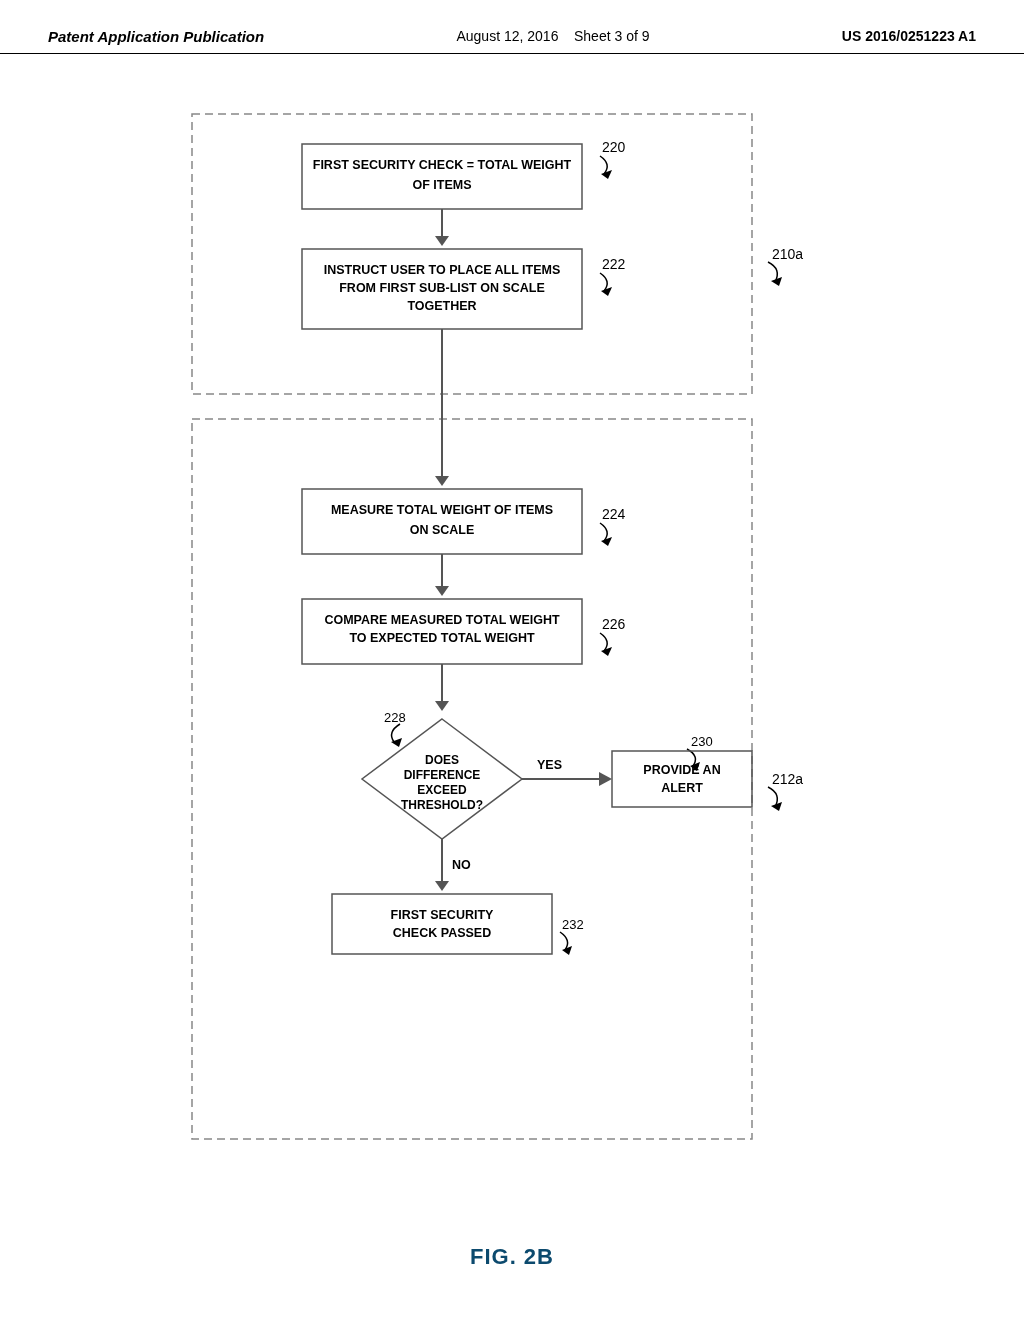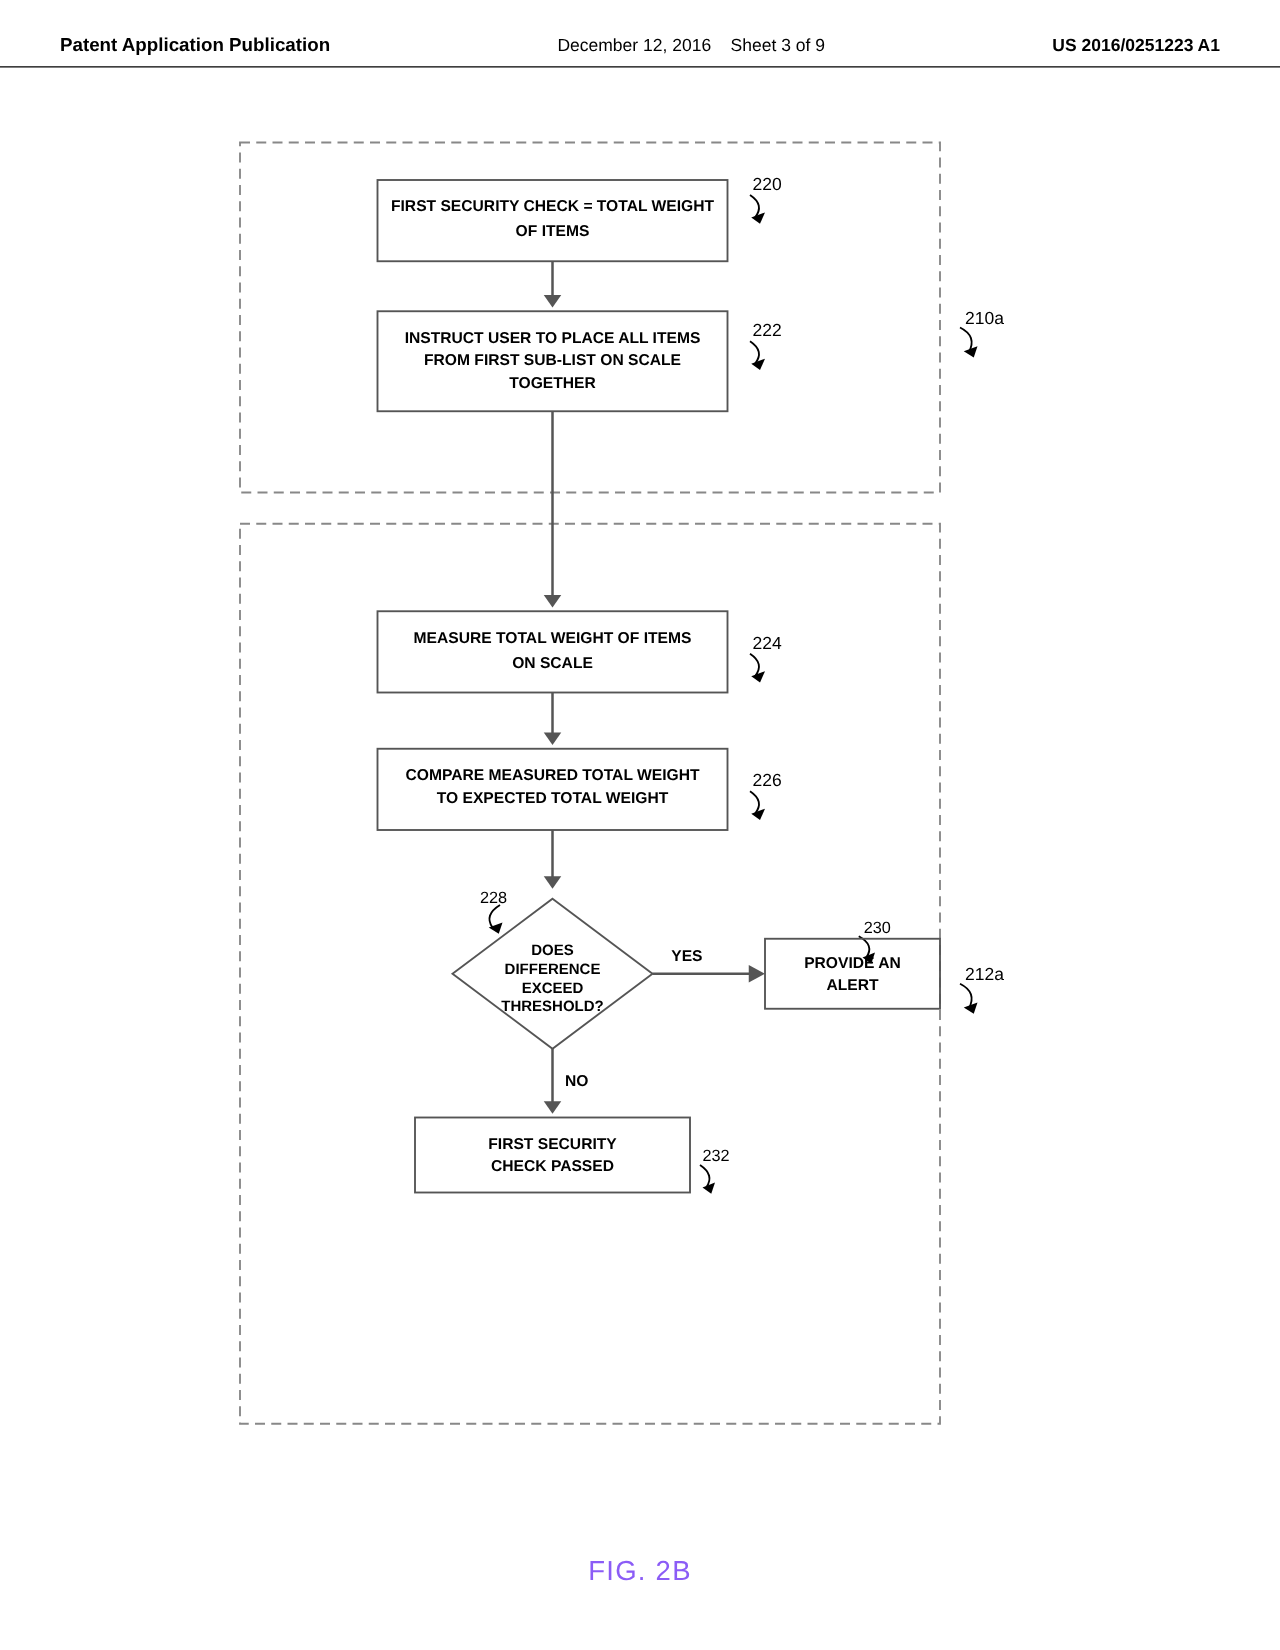--- a/index.html
+++ b/index.html
@@ -18,20 +18,21 @@
       justify-content: space-between;
       align-items: flex-start;
       padding: 28px 48px 0 48px;
       border-bottom: 1px solid #000;
       padding-bottom: 8px;
     }
     .header-left {
       font-size: 15px;
       font-weight: bold;
       color: #000;
+      font-style: italic;
     }
     .header-center {
       font-size: 14px;
       color: #000;
       text-align: center;
     }
     .header-right {
       font-size: 14px;
       color: #000;
       font-weight: bold;
@@ -42,33 +43,33 @@
       display: flex;
       justify-content: center;
       align-items: flex-end;
       padding: 30px 0;
     }
 
     
     .figure-caption {
       text-align: center;
       font-size: 22px;
-      font-weight: normal;
+      font-weight: bold;
       margin-top: 30px;
-      color: #8b5cf6;
+      color: #0c4a6e;
       letter-spacing: 1px;
     }
   </style>
 </head>
 <body>
 
 <div class="header">
   <div class="header-left">Patent Application Publication</div>
   <div class="header-center">
-    <span>December 12, 2016</span>&nbsp;&nbsp;&nbsp;&nbsp;<span>Sheet 3 of 9</span>
+    <span>August 12, 2016</span>&nbsp;&nbsp;&nbsp;&nbsp;<span>Sheet 3 of 9</span>
   </div>
   <div class="header-right">US 2016/0251223 A1</div>
 </div>
 
 <div class="diagram-svg-wrapper">
   <svg width="760" height="1100" viewBox="0 0 760 1100" style="overflow:visible;">
 
     <rect x="60" y="30" width="560" height="280" fill="none" stroke="#888" stroke-width="1.5" stroke-dasharray="8,5"></rect>
 
     <text x="470" y="68" font-size="14" fill="#000">220</text>

